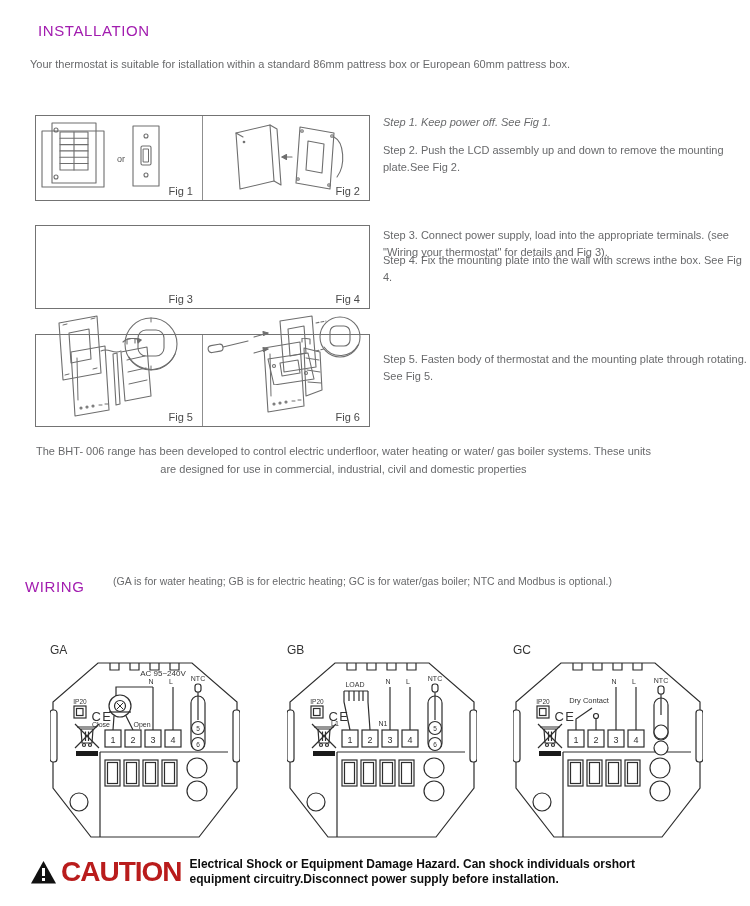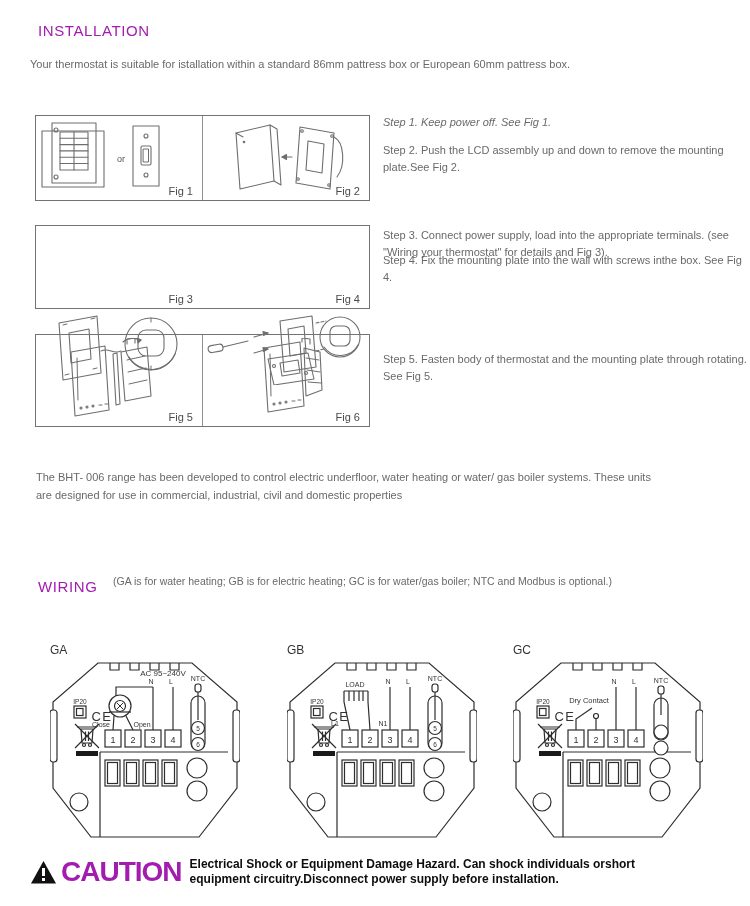--- a/index.html
+++ b/index.html
@@ -10,33 +10,33 @@
   .intro{position:absolute;left:30px;top:58px;margin:0;font-size:11px;color:#68696b;}
   .figrow{position:absolute;left:35px;width:333px;border:1px solid #737373;display:flex;}
   .figcell{position:relative;flex:1;}
   .figcell + .figcell{border-left:1px solid #8f8f8f;}
   .figlabel{position:absolute;right:9px;bottom:3px;font-size:11px;color:#4a4a4a;}
   .fsvg{position:absolute;left:3px;top:3px;}
   .fsvg *{fill:none;stroke:#6e6e6e;stroke-width:1.1;stroke-linejoin:round;stroke-linecap:round;}
   .fsvg text{fill:#555;stroke:none;font-size:9px;}
   .fsvg .dash{stroke-dasharray:3 2;}
   .step{position:absolute;left:383px;width:368px;margin:0;font-size:11px;color:#68696b;line-height:1.55;}
-  .bht{position:absolute;left:36px;top:469px;margin:0;font-size:11px;color:#68696b;line-height:1.6;white-space:nowrap;}
+  .bht{position:absolute;left:36px;top:443px;margin:0;font-size:11px;color:#68696b;line-height:1.6;white-space:nowrap;text-align:center;}
   .wiring-note{position:absolute;left:113px;top:575px;font-size:10.5px;color:#68696b;}
   .wd{position:absolute;width:190px;top:643px;}
   .wd-label{text-align:left;font-size:12px;color:#333;margin-bottom:3px;}
   .wsvg *{fill:none;stroke:#2e2e2e;stroke-width:1.2;}
   .wsvg .bg{fill:#fff;}
   .wsvg text{fill:#333;stroke:none;text-anchor:middle;}
   .wsvg .fill-dark{fill:#1a1a1a;stroke:none;}
   .t65{font-size:6.5px;} .t7{font-size:7px;} .t75{font-size:7.5px;} .t8{font-size:8px;} .t9{font-size:9px;}
   .ce{font-size:13px;letter-spacing:1.5px;fill:#3a3a3a;font-weight:300;}
   .thin{stroke-width:1;}
   .caution{position:absolute;left:30px;top:856px;display:flex;align-items:flex-start;}
-  .caution-word{font-size:28px;font-weight:700;color:#a21caf;letter-spacing:-1px;line-height:1;
+  .caution-word{font-size:28px;font-weight:700;color:#b91c1c;letter-spacing:-1px;line-height:1;
                 margin:2px 6px 0 4px;}
   .caution-text{width:482px;margin:1px 0 0 2px;font-size:12px;font-weight:700;color:#0d0d0d;line-height:1.22;}
 </style>
 </head>
 <body>
 
 <div class="page">
 
   <h1 class="sec-title" style="left:30px;top:14px;">INSTALLATION</h1>
 
@@ -159,21 +159,21 @@
   <p class="step" style="top:142px;">Step 2. Push the LCD assembly up and down to remove the mounting plate.See Fig 2.</p>
   <p class="step" style="top:227px;">Step 3. Connect power supply, load into the appropriate terminals. (see "Wiring your thermostat" for details and Fig 3).</p>
   <p class="step" style="top:252px;">Step 4. Fix the mounting plate into the wall with screws inthe box. See Fig 4.</p>
   <p class="step" style="top:351px;">Step 5. Fasten body of thermostat and the mounting plate through rotating. See Fig 5.</p>
 
   <div class="bht">
     <div>The BHT- 006 range has been developed to control electric underfloor, water heating or water/ gas boiler systems. These units</div>
     <div>are designed for use in commercial, industrial, civil and domestic properties</div>
   </div>
 
-  <h2 class="sec-title" style="left:30px;top:570px;">WIRING</h2>
+  <h2 class="sec-title" style="left:17px;top:570px;">WIRING</h2>
   <span class="wiring-note">(GA is for water heating;  GB is for electric heating;  GC is for water/gas boiler;  NTC and Modbus is optional.)</span>
 
   <div class="wd" style="left:50px;">
     <div class="wd-label">GA</div>
     <svg class="wsvg" width="190" height="182" viewBox="0 0 190 182">
       <path class="bg" d="M48,3 L142,3 L187,42 L187,128 L149,177 L41,177 L3,128 L3,42 Z"></path>
       <path d="M60,3 v7 h9 v-7 M80,3 v7 h9 v-7 M100,3 v7 h9 v-7 M120,3 v7 h9 v-7"></path>
       <rect class="bg" x="0" y="50" width="7" height="52" rx="3"></rect>
       <rect class="bg" x="183" y="50" width="7" height="52" rx="3"></rect>
       <circle cx="29" cy="142" r="9"></circle>

